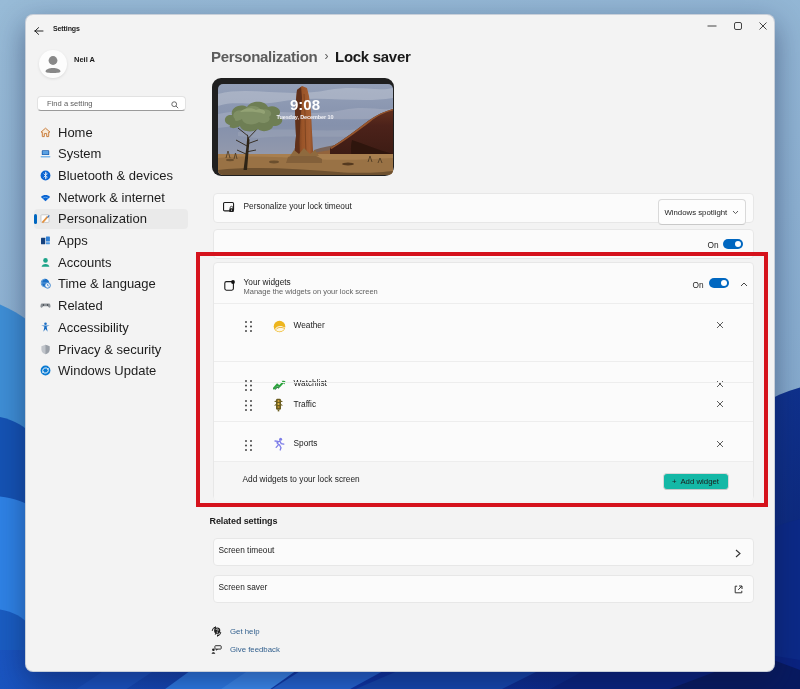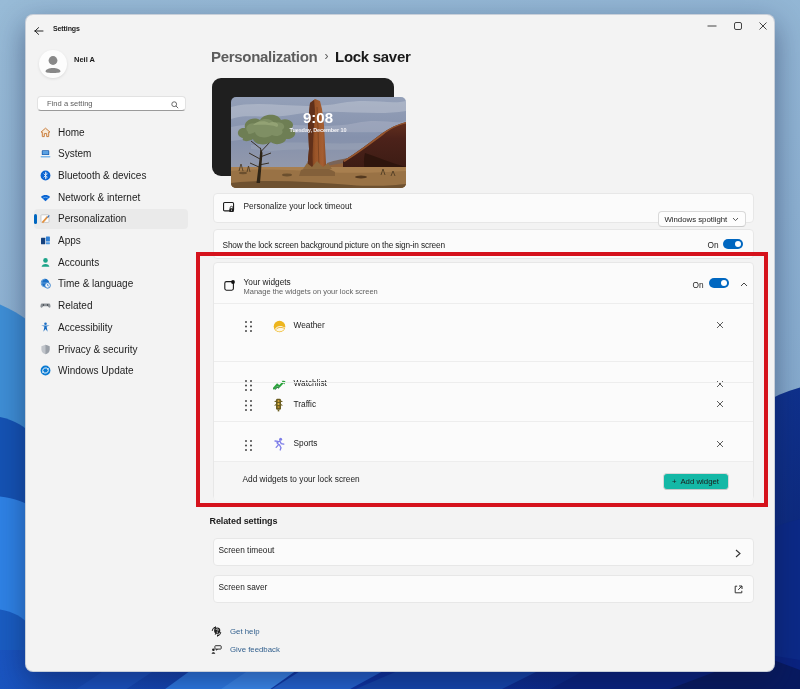--- a/index.html
+++ b/index.html
@@ -14,28 +14,28 @@
 #back { position:absolute; left:7.5px; top:11px; width:10px; height:10px; }
 #ttl { position:absolute; left:27px; top:10px; font-size:7px; letter-spacing:-0.1px; font-weight:bold; color:#1b1b1b; }
 .wc { position:absolute; top:5px; width:14px; height:12px; }
 
 #av { position:absolute; left:13px; top:35px; width:28px; height:28px; border-radius:50%; background:#fdfdfd; box-shadow:0 1px 3px rgba(0,0,0,.10); }
 #uname { position:absolute; left:48px; top:40px; font-size:7.5px; font-weight:bold; color:#1b1b1b; }
 #search { position:absolute; left:11px; top:81px; width:149px; height:15px; background:#ffffff; border:1px solid #e2e2e2; border-bottom:1px solid #9a9a9a; border-radius:4px; font-size:7.6px; color:#5d5d5d; line-height:13px; padding-left:9px; }
 #search svg { position:absolute; right:6px; top:3.5px; }
 .nav { position:absolute; left:8px; width:154px; height:19.5px; display:flex; align-items:center; border-radius:4px; }
 .nav .ni { width:11px; height:11px; margin-left:6px; flex:0 0 11px; }
-.nav .nl { margin-left:7px; font-size:10px; color:#1d1d1d; }
+.nav .nl { margin-left:7px; font-size:13px; color:#1d1d1d; }
 .nav.sel { background:#eaeaea; }
 .nav.sel:before { content:""; position:absolute; left:0; top:5px; width:3px; height:9.5px; border-radius:2px; background:#0067c0; }
 
 #crumb { position:absolute; left:185px; top:33px; font-size:15px; letter-spacing:-0.3px; font-weight:bold; color:#1a1a1a; }
 #crumb .dim { color:#5c5c5c; }
 #crumb .sep { color:#5c5c5c; font-size:12px; font-weight:normal; padding:0 7px; position:relative; top:-2px; }
-#prev { position:absolute; left:186px; top:63px; width:182px; height:98px; background:#1f1f1f; border-radius:9px; padding:19px; }
+#prev { position:absolute; left:186px; top:63px; width:182px; height:98px; background:#1f1f1f; border-radius:9px; padding:6px; }
 #prev svg { display:block; border-radius:5px; }
 .card { position:absolute; left:186.5px; width:541px; background:#fbfbfb; border:1px solid #e7e7e7; border-radius:4px; }
 .rowlbl { font-size:8.3px; color:#1b1b1b; }
 .cap { font-size:7.5px; color:#616161; }
 .toggle { position:absolute; width:20px; height:10px; border-radius:5px; background:#0067c0; }
 .toggle i { position:absolute; right:2px; top:2px; width:6px; height:6px; border-radius:50%; background:#fff; }
 .onlbl { position:absolute; font-size:8.3px; color:#1b1b1b; }
 .btn { position:absolute; background:#fdfdfd; border:1px solid #d9d9d9; border-bottom-color:#c9c9c9; border-radius:4px; font-size:7.8px; color:#1b1b1b; display:flex; align-items:center; justify-content:center; }
 .sep-row { border-top:1px solid #ededed; }
 #redbox { position:absolute; left:196px; top:252px; width:572px; height:255px; border:4.2px solid #d5121c; z-index:50; }
@@ -262,27 +262,26 @@
     </div>
 
     <div class="card" style="top:177.5px;height:30px;">
       <svg class="abs" style="left:9.5px;top:8.5px" width="12" height="12" viewBox="0 0 12 12">
             <rect x="0.55" y="0.55" width="10" height="8.3" rx="1.1" fill="none" stroke="#1d1d1d" stroke-width="1.1"></rect>
             <path d="M7.2 6.2 V5.6 A1.3 1.3 0 0 1 9.8 5.6 V6.2" stroke="#1d1d1d" stroke-width="0.8" fill="none"></path>
             <rect x="6.3" y="6.2" width="4.4" height="3.9" rx="0.7" fill="#1d1d1d"></rect>
             <circle cx="8.5" cy="8.1" r="0.55" fill="#fff"></circle>
           </svg>
       <span class="rowlbl abs" style="left:30px;top:7.5px;">Personalize your lock timeout</span>
-      <div class="btn" style="left:444px;top:5.5px;width:88px;height:16px;margin-top:12px;">Windows spotlight&nbsp;&nbsp;<svg width="7" height="5" viewBox="0 0 7 5">
+      <div class="btn" style="left:444px;top:5.5px;width:88px;height:26px;">Windows spotlight&nbsp;&nbsp;<svg width="7" height="5" viewBox="0 0 7 5">
               <path d="M1 1 L3.5 3.6 L6 1" stroke="#5d5d5d" stroke-width="1" fill="none"></path>
             </svg></div>
     </div>
 
     <div class="card" style="top:213.5px;height:30px;">
-      <span class="rowlbl abs" style="left:9px;top:10.5px;letter-spacing:-0.14px;">Show the lock screen background picture on the sign-in screen</span>
       <span class="onlbl" style="left:494px;top:10px;">On</span>
       <div class="toggle" style="left:509.5px;top:9.5px;">
             <i></i>
           </div>
     </div>
 
     <div class="card" style="top:246.5px;height:238px;">
       <svg class="abs" style="left:10px;top:17px" width="11" height="11" viewBox="0 0 11 11">
             <rect x="0.8" y="1.6" width="8.6" height="8.6" rx="1.6" fill="none" stroke="#1b1b1b" stroke-width="1.1"></rect>
             <circle cx="9" cy="2" r="1.9" fill="#111"></circle>

